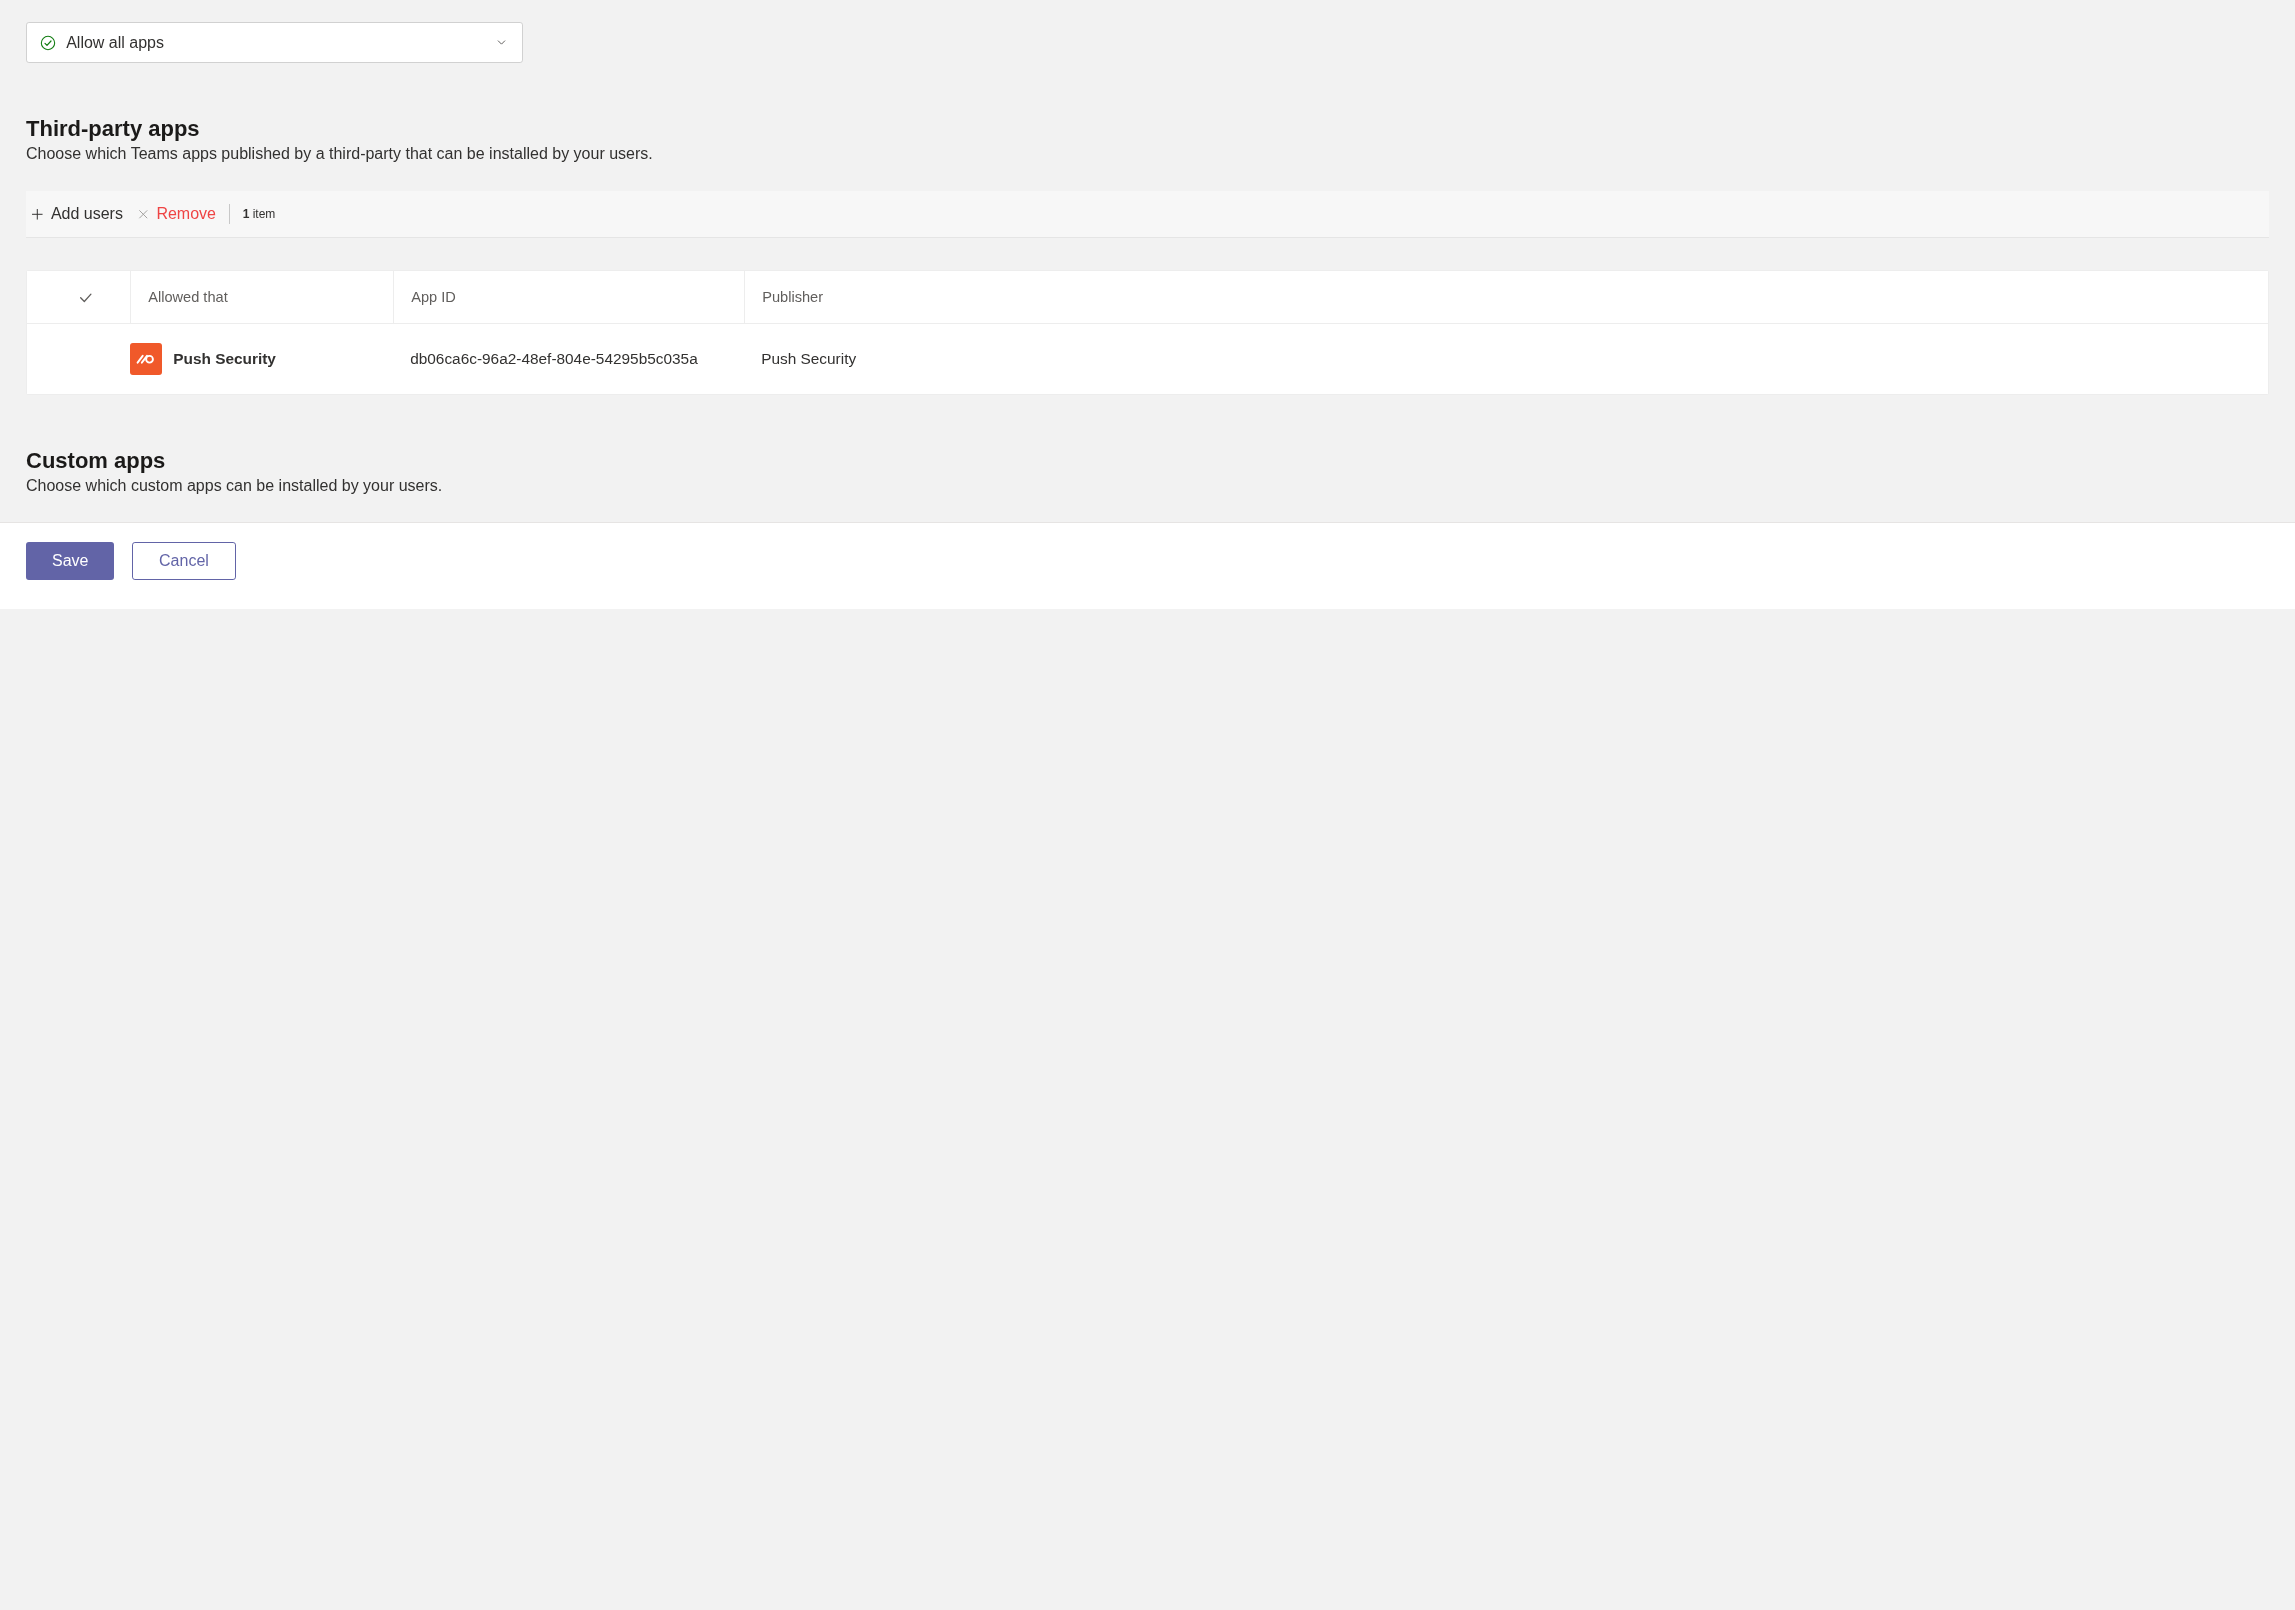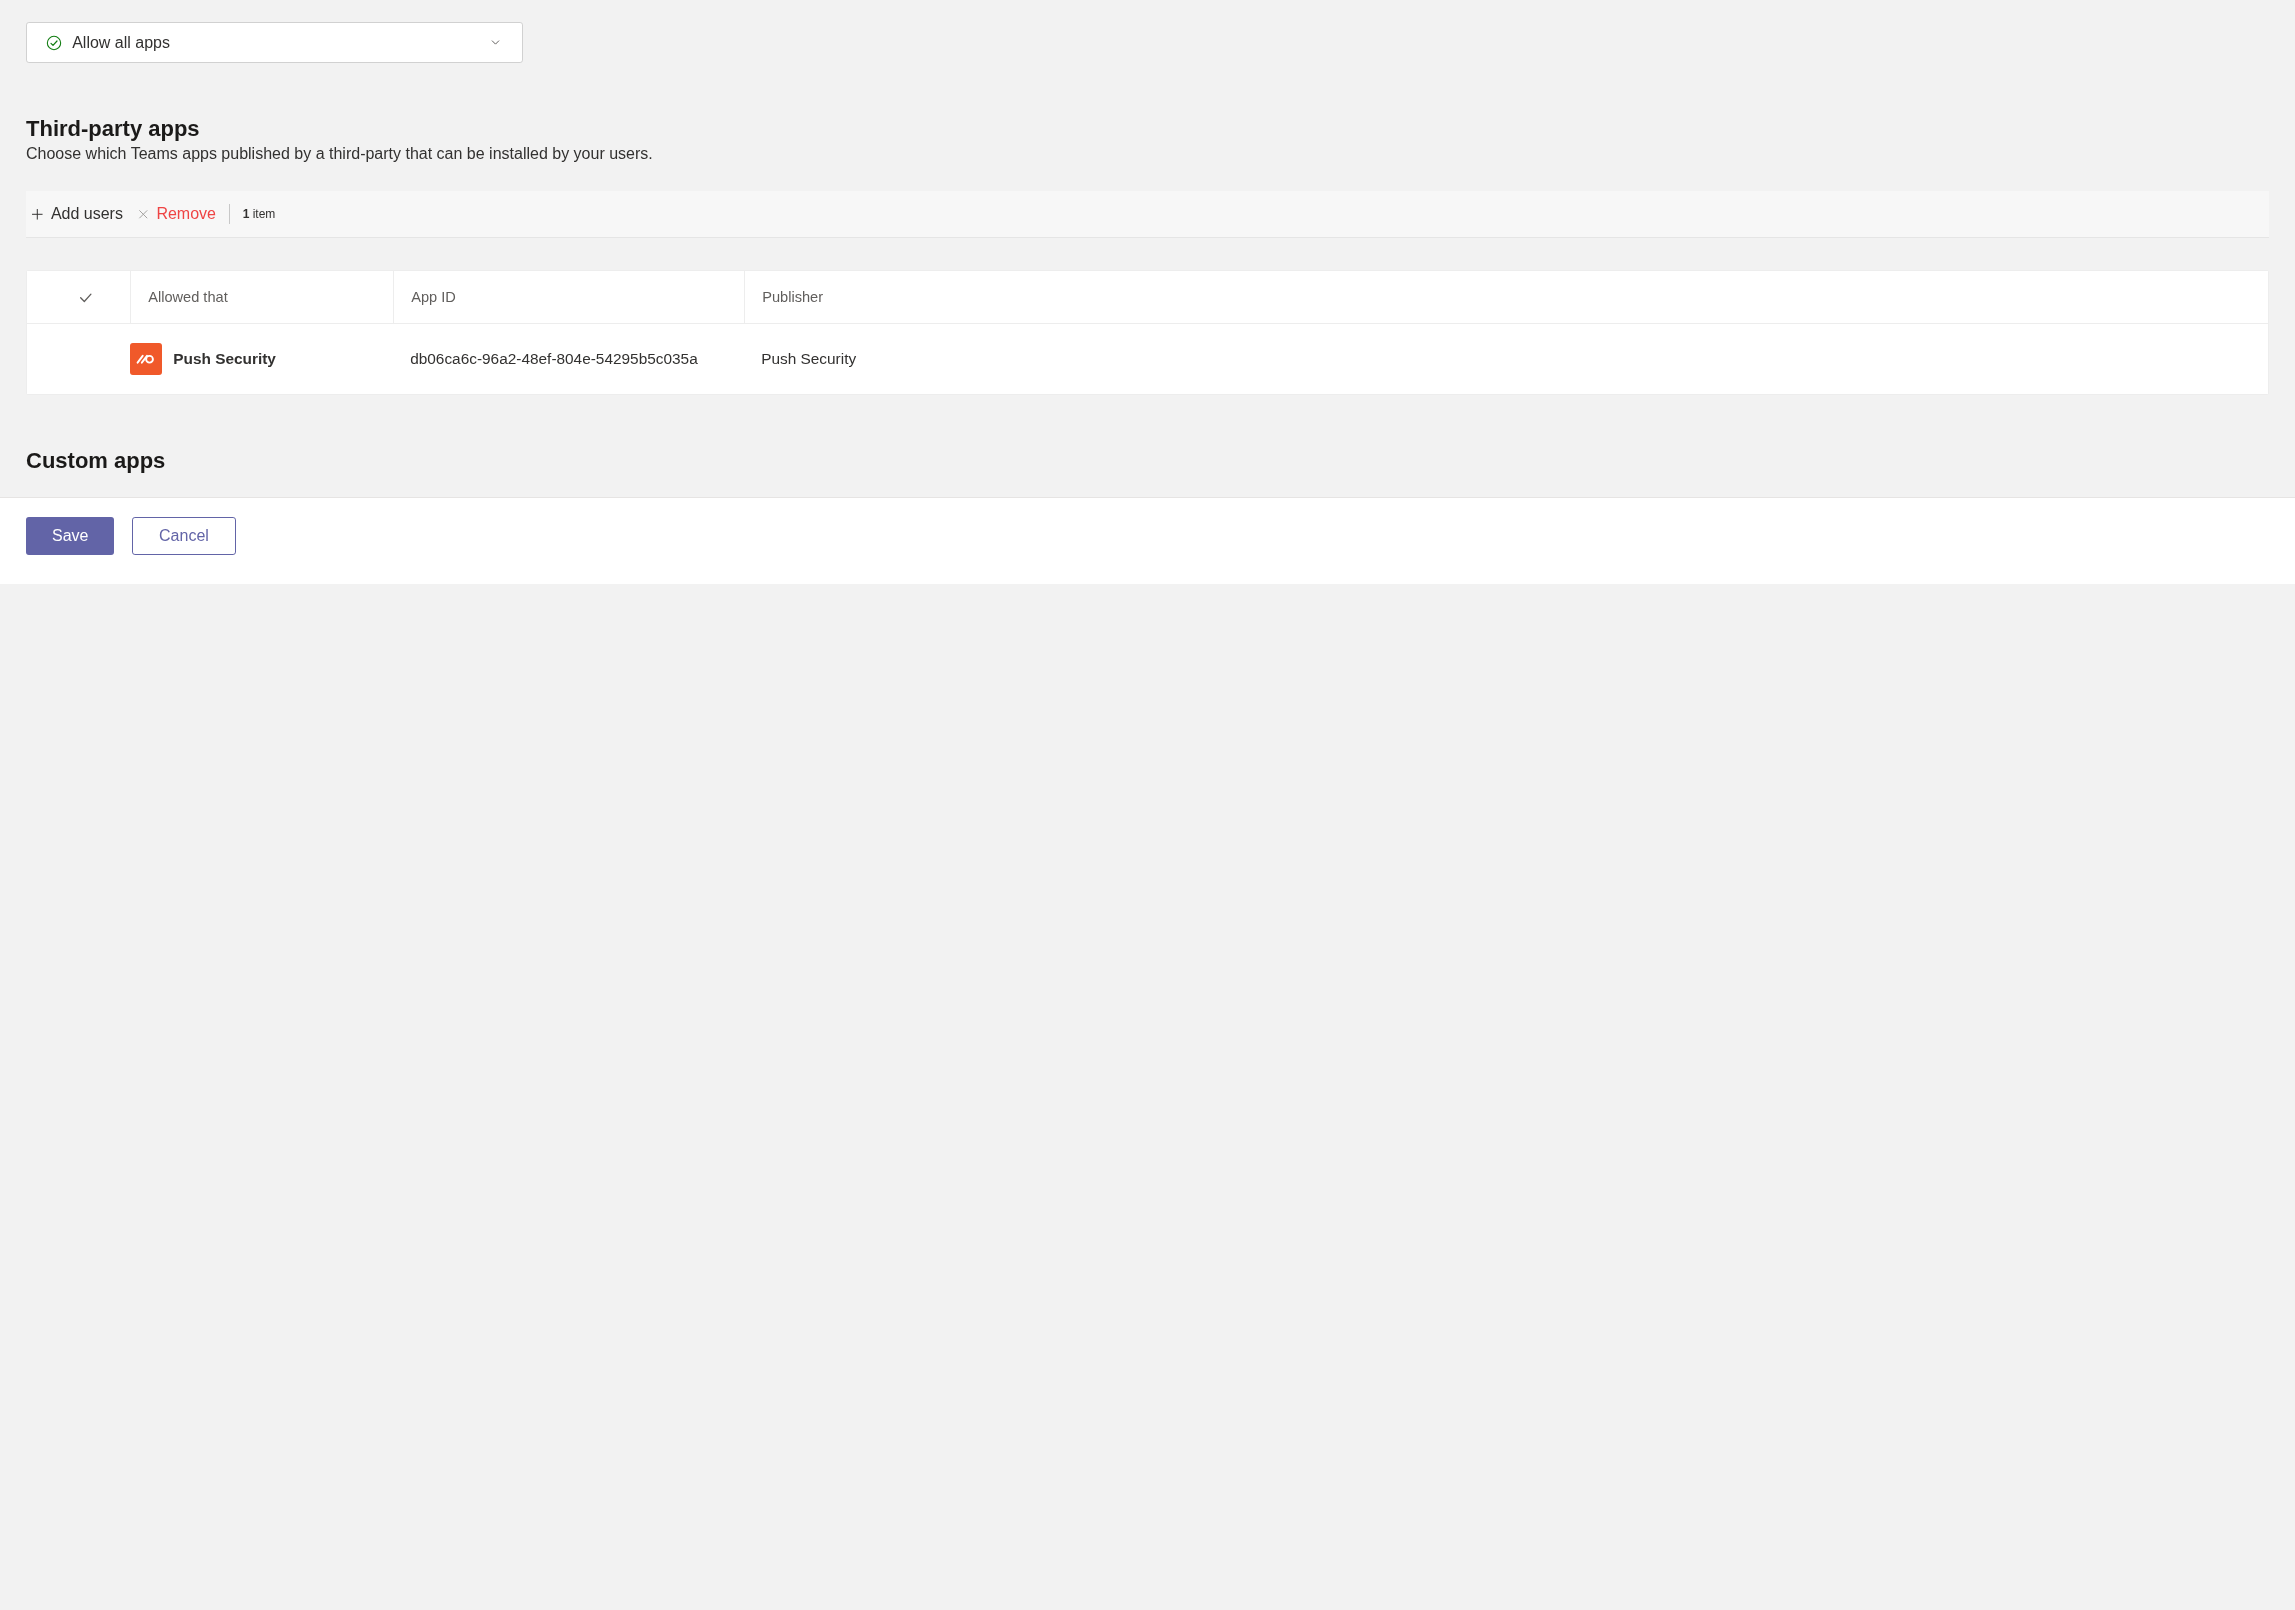--- a/index.html
+++ b/index.html
@@ -16,21 +16,21 @@
 
   
   .dropdown {
     background: #fff;
     border: 0.7px solid #d1d1d1;
     border-radius: 2.9px;
     height: 41px;
     width: 497px;
     display: flex;
     align-items: center;
-    padding: 0 19px;
+    padding: 0 13px;
     cursor: pointer;
     position: relative;
   }
   .dropdown .dd-icon {
     width: 16px; height: 16px;
     display: inline-flex; align-items: center; justify-content: center;
     margin-right: 10.2px;
   }
   .dropdown .dd-label {
     font-size: 16px;
@@ -234,20 +234,21 @@
           </svg>
         </span>
         <span class="app-name">Push Security</span>
       </div>
       <div class="cell-appid">db06ca6c-96a2-48ef-804e-54295b5c035a</div>
       <div class="cell-publisher">Push Security</div>
     </div>
   </div>
 
   <h2 class="section-title">Custom apps</h2>
+  <p class="section-desc">Choose which custom apps can be installed by your users.</p>
 
 </div>
 
 <div class="footer">
   <button class="btn btn-primary">Save</button>
   <button class="btn btn-secondary">Cancel</button>
 </div>
 
 
 </body></html>

